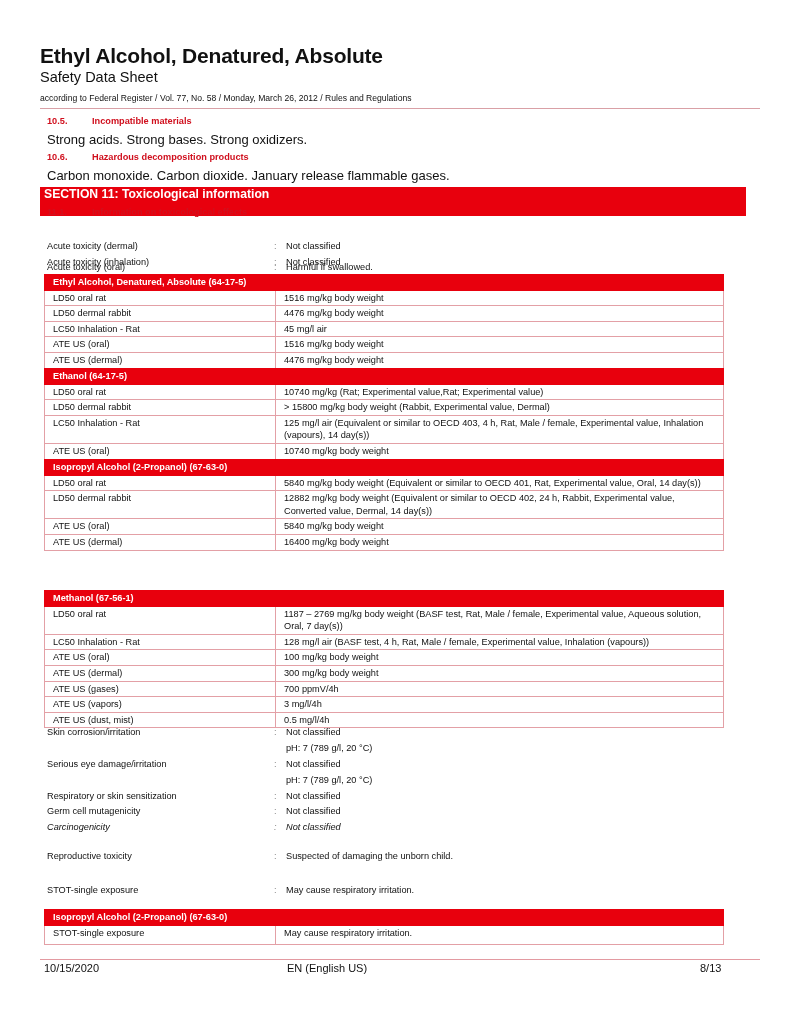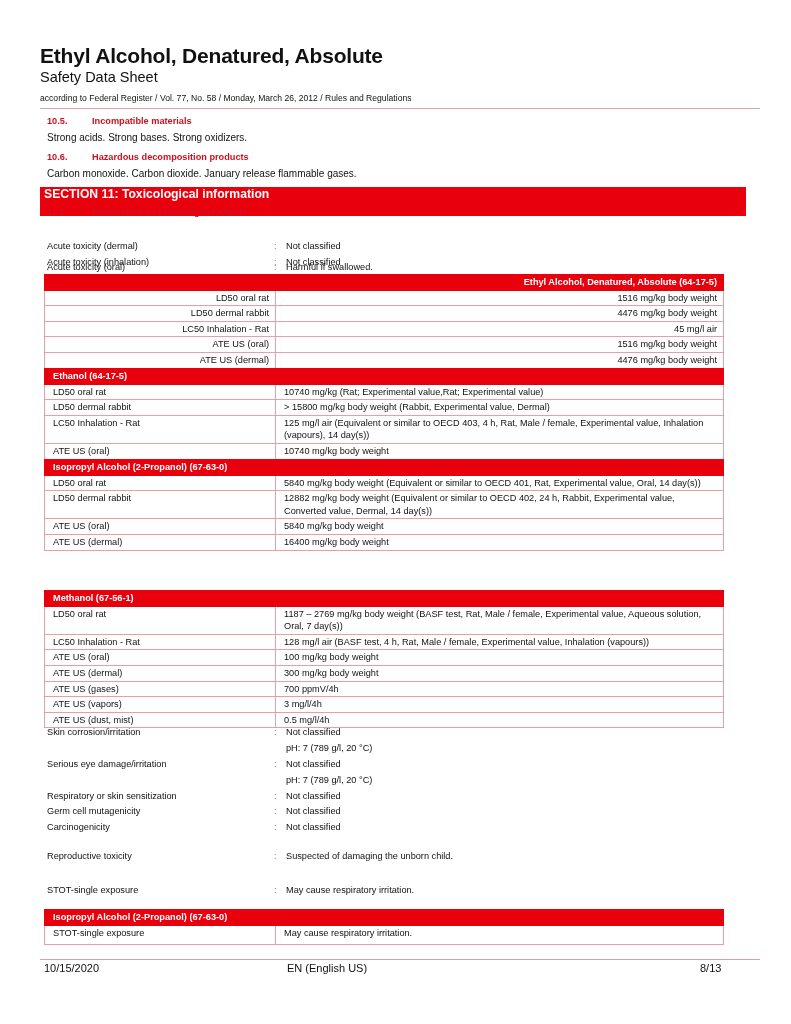--- a/index.html
+++ b/index.html
@@ -5,21 +5,21 @@
   html, body { margin: 0; padding: 0; background: #ffffff; }
   body { width: 791px; height: 1024px; position: relative; font-family: "Liberation Sans", sans-serif; color: #1a1a1a; overflow: hidden; }
   .page { position: absolute; left: 0; top: 0; width: 791px; height: 1024px; }
   .doc-title { position: absolute; left: 40px; top: 44px; font-size: 21px; font-weight: bold; color: #111; letter-spacing: -0.2px; }
   .doc-subtitle { position: absolute; left: 40px; top: 69px; font-size: 14.5px; color: #111; }
   .doc-reg { position: absolute; left: 40px; top: 93px; font-size: 8.6px; color: #111; }
   .header-rule { position: absolute; left: 40px; top: 108px; width: 720px; height: 1px; background: #d9a0a6; }
 
   .sub-heading { position: absolute; left: 47px; font-size: 9.2px; font-weight: bold; color: #d0101e; }
   .sub-heading .num { display: inline-block; width: 45px; }
-  .para { position: absolute; left: 47px; font-size: 10px; color: #111; }
+  .para { position: absolute; left: 47px; font-size: 13px; color: #111; }
 
   .section-bar { position: absolute; left: 40px; top: 187px; width: 706px; height: 29px; background: #e8000d; color: #fff; font-size: 12.2px; font-weight: bold; line-height: 15px; padding-left: 4px; box-sizing: border-box; }
 
   .kv { position: absolute; left: 47px; width: 700px; font-size: 9.2px; color: #111; height: 14px; line-height: 14px; }
   .kv .k { position: absolute; left: 0; }
   .kv .colon { position: absolute; left: 227px; color: #888; }
   .kv .v { position: absolute; left: 239px; }
 
   table.tox { position: absolute; left: 44px; width: 680px; border-collapse: collapse; font-size: 9.2px; color: #111; }
   table.tox td { border: 1px solid #e3a0a6; padding: 1px 6px 1px 8px; vertical-align: top; line-height: 12.6px; }
@@ -64,21 +64,21 @@
     <span class="k">Acute toxicity (dermal)</span>
     <span class="colon">:</span>
     <span class="v">Not classified</span>
   </div>
   <div class="kv" style="top:255px;">
     <span class="k">Acute toxicity (inhalation)</span>
     <span class="colon">:</span>
     <span class="v">Not classified</span>
   </div>
 
-  <table class="tox" style="top:274px;text-align:right;">
+  <table class="tox" style="top:274px;">
     <tbody>
         <tr class="hdr">
           <td colspan="2">Ethyl Alcohol, Denatured, Absolute (64-17-5)</td>
         </tr>
     <tr>
           <td class="c1">LD50 oral rat</td>
           <td>1516 mg/kg body weight</td>
         </tr>
     <tr>
           <td class="c1">LD50 dermal rabbit</td>
@@ -202,21 +202,21 @@
   <div class="kv" style="top:789px;">
     <span class="k">Respiratory or skin sensitization</span>
     <span class="colon">:</span>
     <span class="v">Not classified</span>
   </div>
   <div class="kv" style="top:804px;">
     <span class="k">Germ cell mutagenicity</span>
     <span class="colon">:</span>
     <span class="v">Not classified</span>
   </div>
-  <div class="kv" style="top:820px;">
+  <div class="kv" style="top:820px;font-style:italic;">
     <span class="k">Carcinogenicity</span>
     <span class="colon">:</span>
     <span class="v">Not classified</span>
   </div>
   <div class="kv" style="top:849px;">
     <span class="k">Reproductive toxicity</span>
     <span class="colon">:</span>
     <span class="v">Suspected of damaging the unborn child.</span>
   </div>
   <div class="kv" style="top:883px;">

